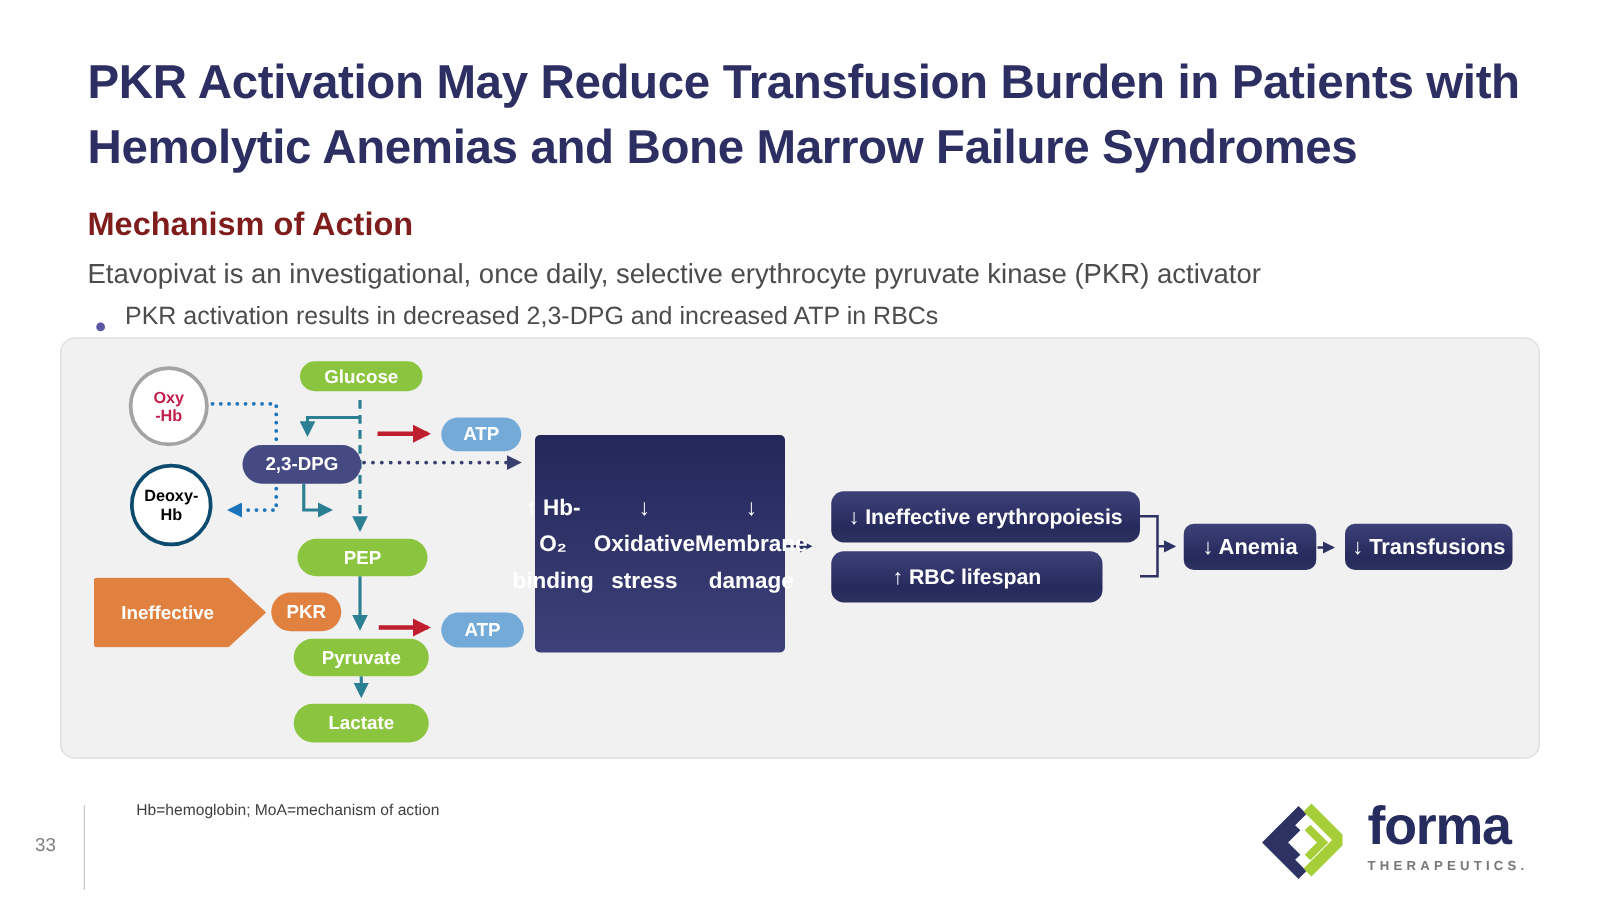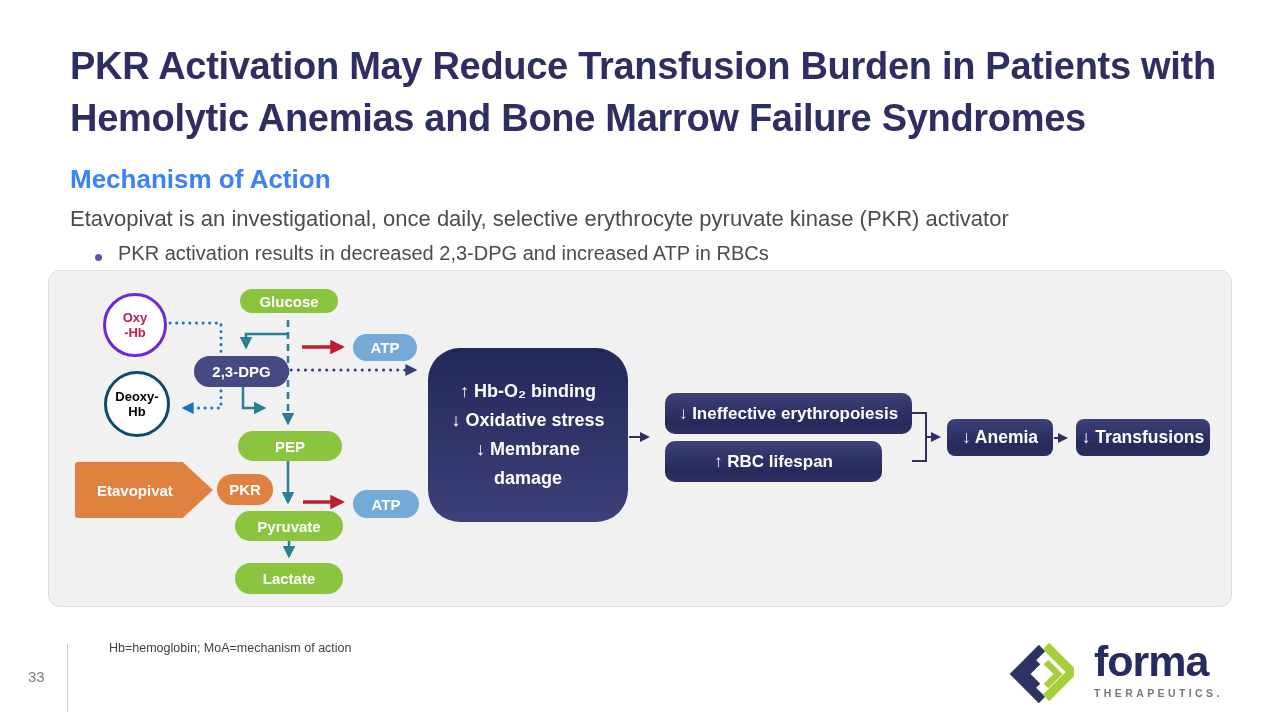--- a/index.html
+++ b/index.html
@@ -4,44 +4,44 @@
 <style>
   html,body{margin:0;padding:0;background:#888;}
   .slide{
     position:relative;width:1280px;height:720px;background:#ffffff;overflow:hidden;
     font-family:"Liberation Sans","DejaVu Sans",sans-serif;
   }
   
   .title{position:absolute;left:70px;top:40px;width:1150px;
     font-size:38px;line-height:52px;font-weight:bold;color:#2d2f63;letter-spacing:-.3px;}
   .section-heading{position:absolute;left:70px;top:164px;
-    font-size:26px;font-weight:bold;color:#3b82f6;}
+    font-size:26px;font-weight:bold;color:#7f1d1d;}
   .intro{position:absolute;left:70px;top:206px;font-size:22px;color:#4c4c4e;}
-  .bullet-row{position:absolute;left:95px;top:242px;display:flex;align-items:center;}
+  .bullet-row{position:absolute;left:77px;top:242px;display:flex;align-items:flex-end;}
   .bullet-dot{width:7px;height:7px;border-radius:50%;background:#5b57a0;margin:8px 16px 0 0;}
   .bullet-text{font-size:20px;color:#4c4c4e;}
   
   .panel{position:absolute;left:48px;top:270px;width:1184px;height:337px;
     background:#f1f1f2;border:1px solid #dcdcdd;border-radius:12px;box-sizing:border-box;}
   .arrows{position:absolute;left:0;top:0;width:1280px;height:720px;pointer-events:none;}
   .node{position:absolute;display:flex;align-items:center;justify-content:center;
     color:#fff;font-weight:bold;text-align:center;box-sizing:border-box;}
   .pill{border-radius:999px;font-size:15px;}
   .green{background:#8bc53f;}
   .lblue{background:#74aad8;}
   .indigo{background:#454a82;}
   .orange{background:#e0813f;}
   .circle{border-radius:50%;background:#fff;font-size:13px;line-height:15px;}
-  .circle.red{border:3px solid #6d28d9;color:#c31e4b;}
+  .circle.red{border:3px solid #a3a3a3;color:#c31e4b;}
   .circle.blue{border:3px solid #0c4a6e;color:#000000;}
   .etavo{background:#e0813f;border-radius:3px;
     clip-path:polygon(0 0,78% 0,100% 50%,78% 100%,0 100%);
     justify-content:flex-start;padding-left:22px;font-size:15px;}
   .effects-box{background:linear-gradient(180deg,#23275a 0%,#31356a 55%,#3d4179 100%);
-    border-radius:32px;flex-direction:column;font-size:18px;line-height:29px;}
+    border-radius:4px;flex-direction:row;font-size:18px;line-height:29px;}
   .effects-box .fx{width:170px;}
   .navybox{background:linear-gradient(180deg,#3d4178 0%,#262a5c 70%,#2d315f 100%);
     border-radius:10px;font-size:17px;}
   .navybox.sm{border-radius:8px;font-size:17.5px;}
   
   .page-number{position:absolute;left:28px;top:668px;font-size:15px;color:#7f7f7f;}
   .foot-divider{position:absolute;left:67px;top:644px;width:1px;height:68px;background:#c9c9c9;}
   .footnote{position:absolute;left:92px;top:641px;font-size:12.5px;color:#3f3f41;margin-left:17px;}
   .logo{position:absolute;left:1008px;top:641px;display:flex;align-items:flex-start;}
   .logo-mark{width:66px;height:66px;}
@@ -109,21 +109,21 @@
   <div class="node circle blue" style="left:104px;top:371px;width:66px;height:66px;">
     <div>
       <div>Deoxy-</div>
       <div>Hb</div>
     </div>
   </div>
   <div class="node pill green" style="left:240px;top:289px;width:98px;height:24px;">Glucose</div>
   <div class="node pill indigo" style="left:194px;top:356px;width:95px;height:31px;">2,3-DPG</div>
   <div class="node pill lblue" style="left:353px;top:334px;width:64px;height:27px;">ATP</div>
   <div class="node pill green" style="left:238px;top:431px;width:104px;height:30px;">PEP</div>
-  <div class="node etavo" style="left:75px;top:462px;width:138px;height:56px;">Etavopivat</div>
+  <div class="node etavo" style="left:75px;top:462px;width:138px;height:56px;">Ineffective</div>
   <div class="node pill orange" style="left:217px;top:474px;width:56px;height:31px;">PKR</div>
   <div class="node pill lblue" style="left:353px;top:490px;width:66px;height:28px;">ATP</div>
   <div class="node pill green" style="left:235px;top:511px;width:108px;height:30px;">Pyruvate</div>
   <div class="node pill green" style="left:235px;top:563px;width:108px;height:31px;">Lactate</div>
 
   <div class="node effects-box" style="left:428px;top:348px;width:200px;height:174px;">
     <div class="fx">↑ Hb-O₂ binding</div>
     <div class="fx">↓ Oxidative stress</div>
     <div class="fx">↓ Membrane damage</div>
   </div>

